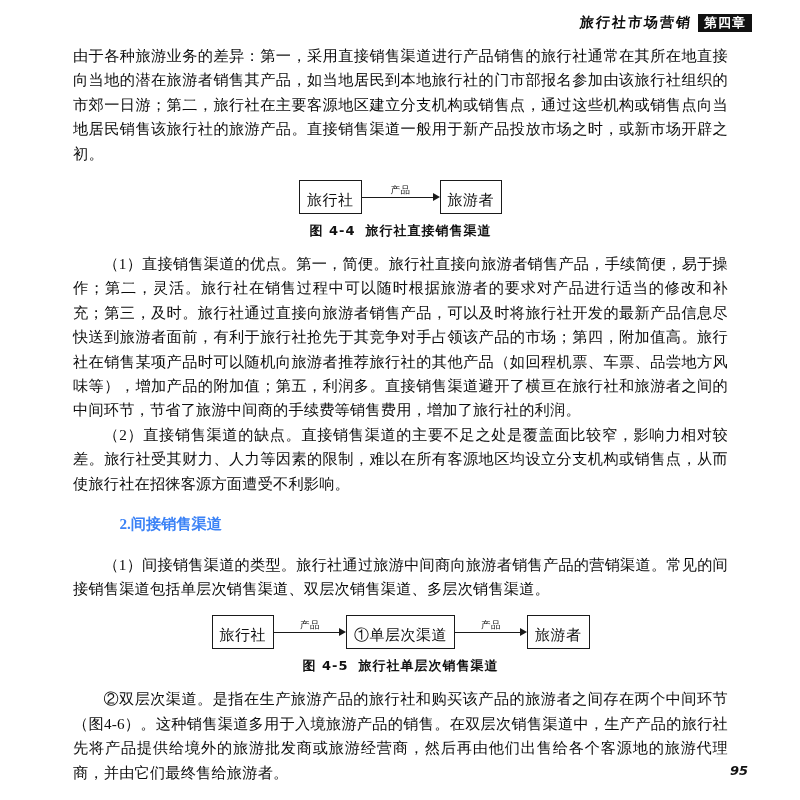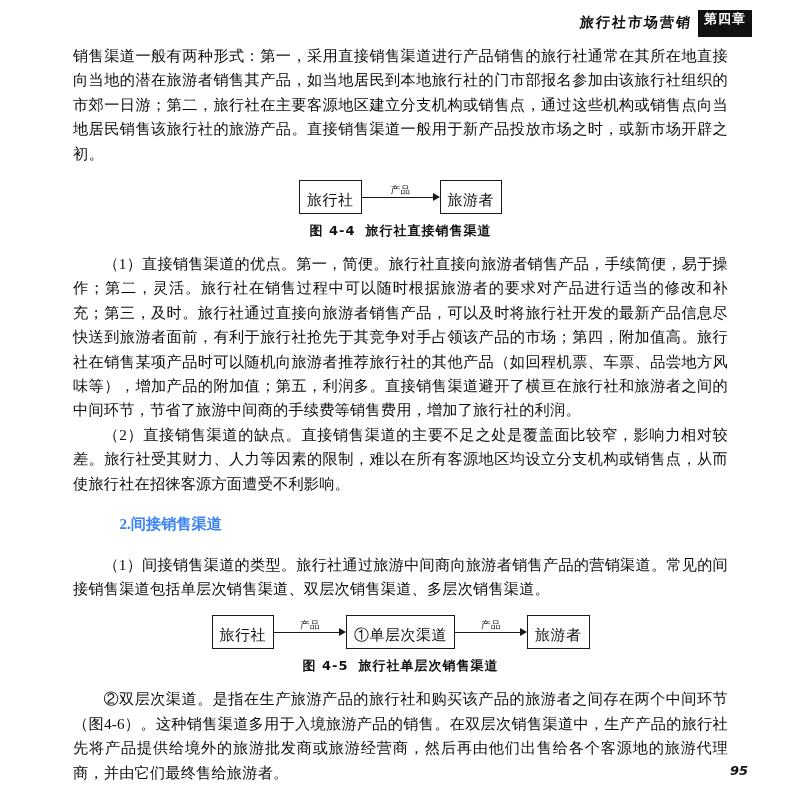--- a/index.html
+++ b/index.html
@@ -43,21 +43,21 @@
     color: #0a0a0a;
     transform: skewX(-6deg);
   }
   .header-chapter {
     background: #111111;
     color: #ffffff;
     font-family: "DejaVu Sans", "Liberation Sans", sans-serif;
     font-size: 13px;
     font-weight: 700;
     letter-spacing: 1px;
-    padding: 2px 6px 12px 6px;
+    padding: 2px 6px 3px 6px;
     line-height: 1;
   }
 
   
   .content {
     position: absolute;
     left: 73px;
     top: 44px;
     width: 655px;
   }
@@ -160,21 +160,21 @@
 
 <div class="page">
 
   <div class="header">
     <span class="header-title">旅行社市场营销</span>
     <span class="header-chapter">第四章</span>
   </div>
 
   <div class="content">
 
-    <p class="para">销售渠道一般有两种形式：第一，采用直接销售渠道进行产品销售的旅行社通常在其所在地直接向当地的潜在旅游者销售其产品，如当地居民到本地旅行社的门市部报名参加由该旅行社组织的市郊一日游；第二，旅行社在主要客源地区建立分支机构或销售点，通过这些机构或销售点向当地居民销售该旅行社的旅游产品。直接销售渠道一般用于新产品投放市场之时，或新市场开辟之初。</p>
+    <p class="para">由于各种旅游业务的差异：第一，采用直接销售渠道进行产品销售的旅行社通常在其所在地直接向当地的潜在旅游者销售其产品，如当地居民到本地旅行社的门市部报名参加由该旅行社组织的市郊一日游；第二，旅行社在主要客源地区建立分支机构或销售点，通过这些机构或销售点向当地居民销售该旅行社的旅游产品。直接销售渠道一般用于新产品投放市场之时，或新市场开辟之初。</p>
 
     <div class="gap-before-fig"></div>
 
     <div class="figure">
       <div class="figure-row">
         <div class="node">旅行社</div>
         <div class="link" style="width:78px;">
           <span class="lbl">产品</span>
           <span class="shaft"></span>
           <span class="head"></span>

